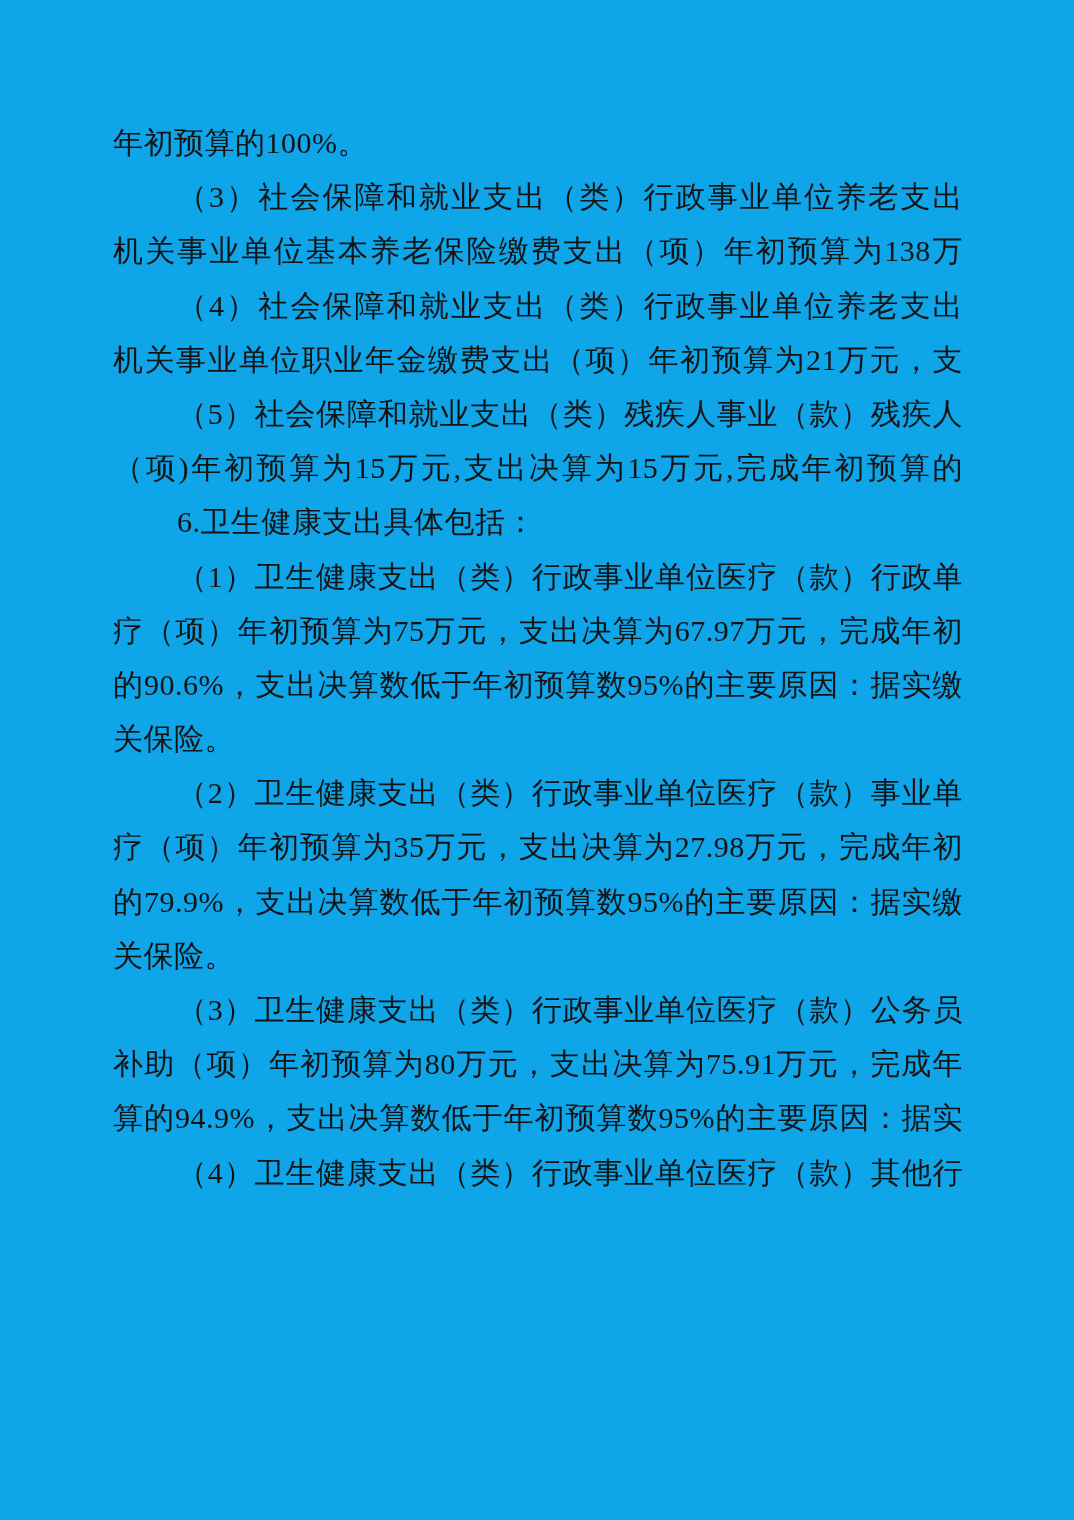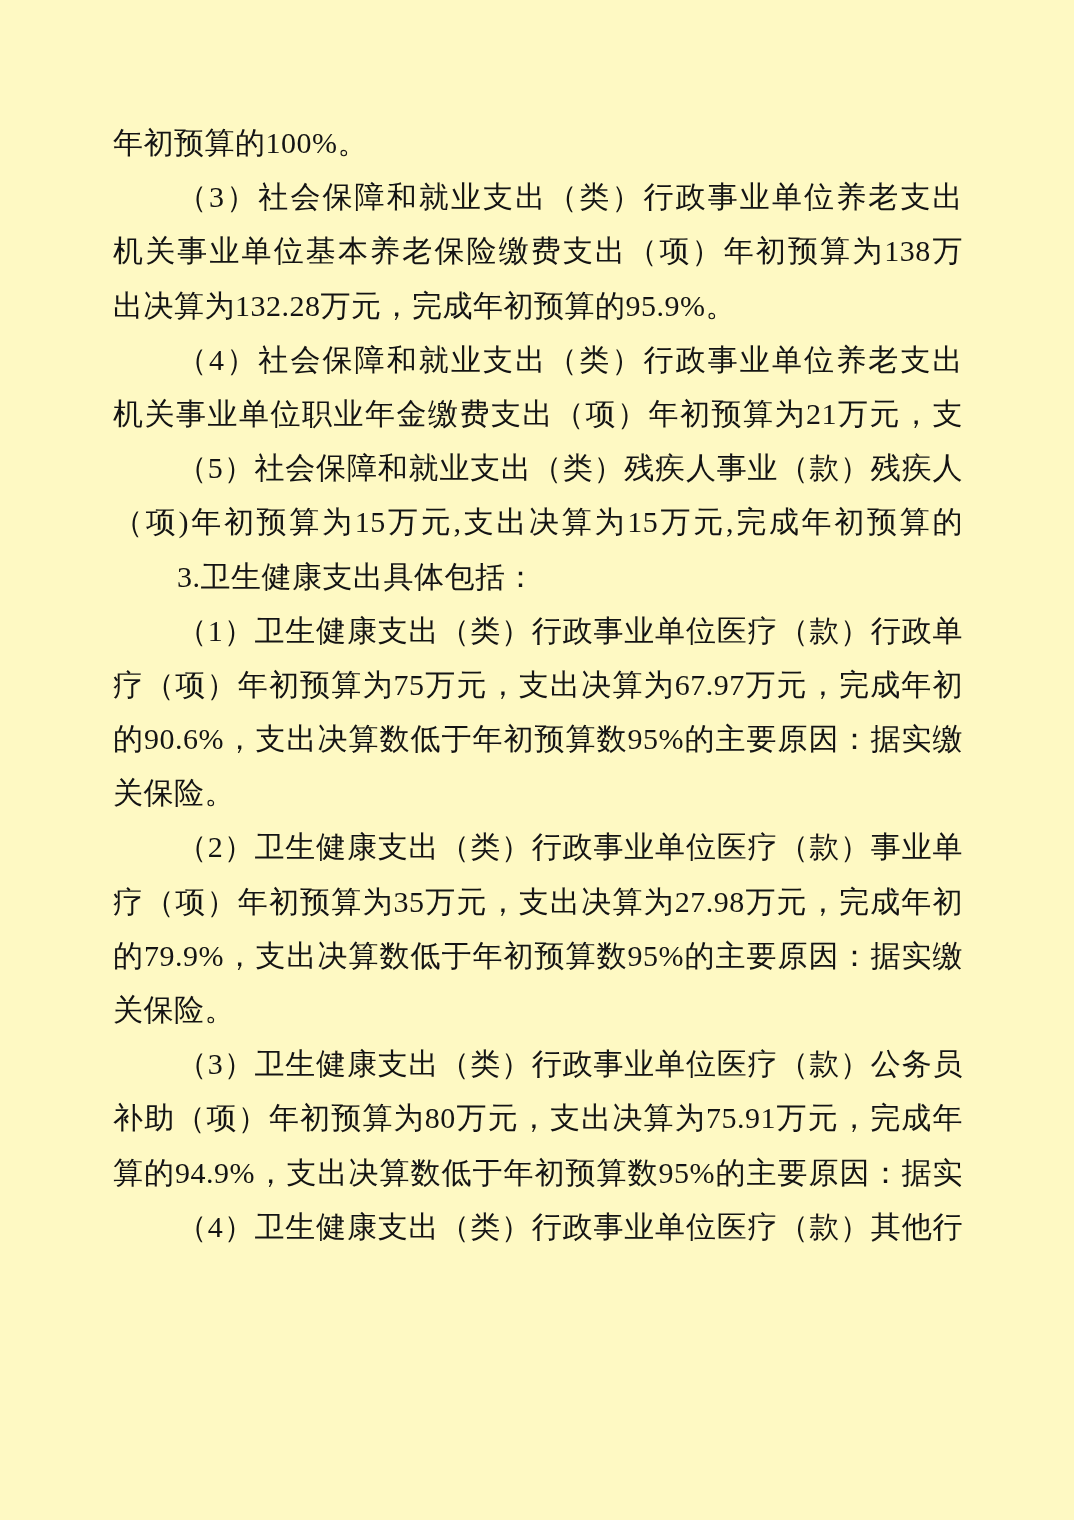--- a/index.html
+++ b/index.html
@@ -4,21 +4,21 @@
 <style>
   html, body {
     margin: 0;
     padding: 0;
     background: #ffffff;
   }
   .page {
     position: relative;
     width: 1074px;
     height: 1520px;
-    background: #fef9c3;
+    background: #0ea5e9;
     overflow: hidden;
     box-sizing: border-box;
     padding: 116px 111px 0 113px;
     font-family: "Liberation Serif", "DejaVu Serif", serif;
     color: #141414;
   }
   .doc-body {
     width: 850px;
   }
   .line {
@@ -42,26 +42,25 @@
   }
 </style>
 </head>
 <body>
 
 <div class="page">
   <div class="doc-body">
     <div class="line">年初预算的100%。</div>
     <div class="line ind j">（3）社会保障和就业支出（类）行政事业单位养老支出（款）</div>
     <div class="line j">机关事业单位基本养老保险缴费支出（项）年初预算为138万元，支</div>
-    <div class="line">出决算为132.28万元，完成年初预算的95.9%。</div>
     <div class="line ind j">（4）社会保障和就业支出（类）行政事业单位养老支出（款）</div>
     <div class="line j">机关事业单位职业年金缴费支出（项）年初预算为21万元，支出决</div>
     <div class="line ind j">（5）社会保障和就业支出（类）残疾人事业（款）残疾人就业</div>
     <div class="line j">（项)年初预算为15万元,支出决算为15万元,完成年初预算的100%。</div>
-    <div class="line ind">3.卫生健康支出具体包括：</div>
+    <div class="line ind">6.卫生健康支出具体包括：</div>
     <div class="line ind j">（1）卫生健康支出（类）行政事业单位医疗（款）行政单位医</div>
     <div class="line j">疗（项）年初预算为75万元，支出决算为67.97万元，完成年初预算</div>
     <div class="line j">的90.6%，支出决算数低于年初预算数95%的主要原因：据实缴纳相</div>
     <div class="line">关保险。</div>
     <div class="line ind j">（2）卫生健康支出（类）行政事业单位医疗（款）事业单位医</div>
     <div class="line j">疗（项）年初预算为35万元，支出决算为27.98万元，完成年初预算</div>
     <div class="line j">的79.9%，支出决算数低于年初预算数95%的主要原因：据实缴纳相</div>
     <div class="line">关保险。</div>
     <div class="line ind j">（3）卫生健康支出（类）行政事业单位医疗（款）公务员医疗</div>
     <div class="line j">补助（项）年初预算为80万元，支出决算为75.91万元，完成年初预</div>

